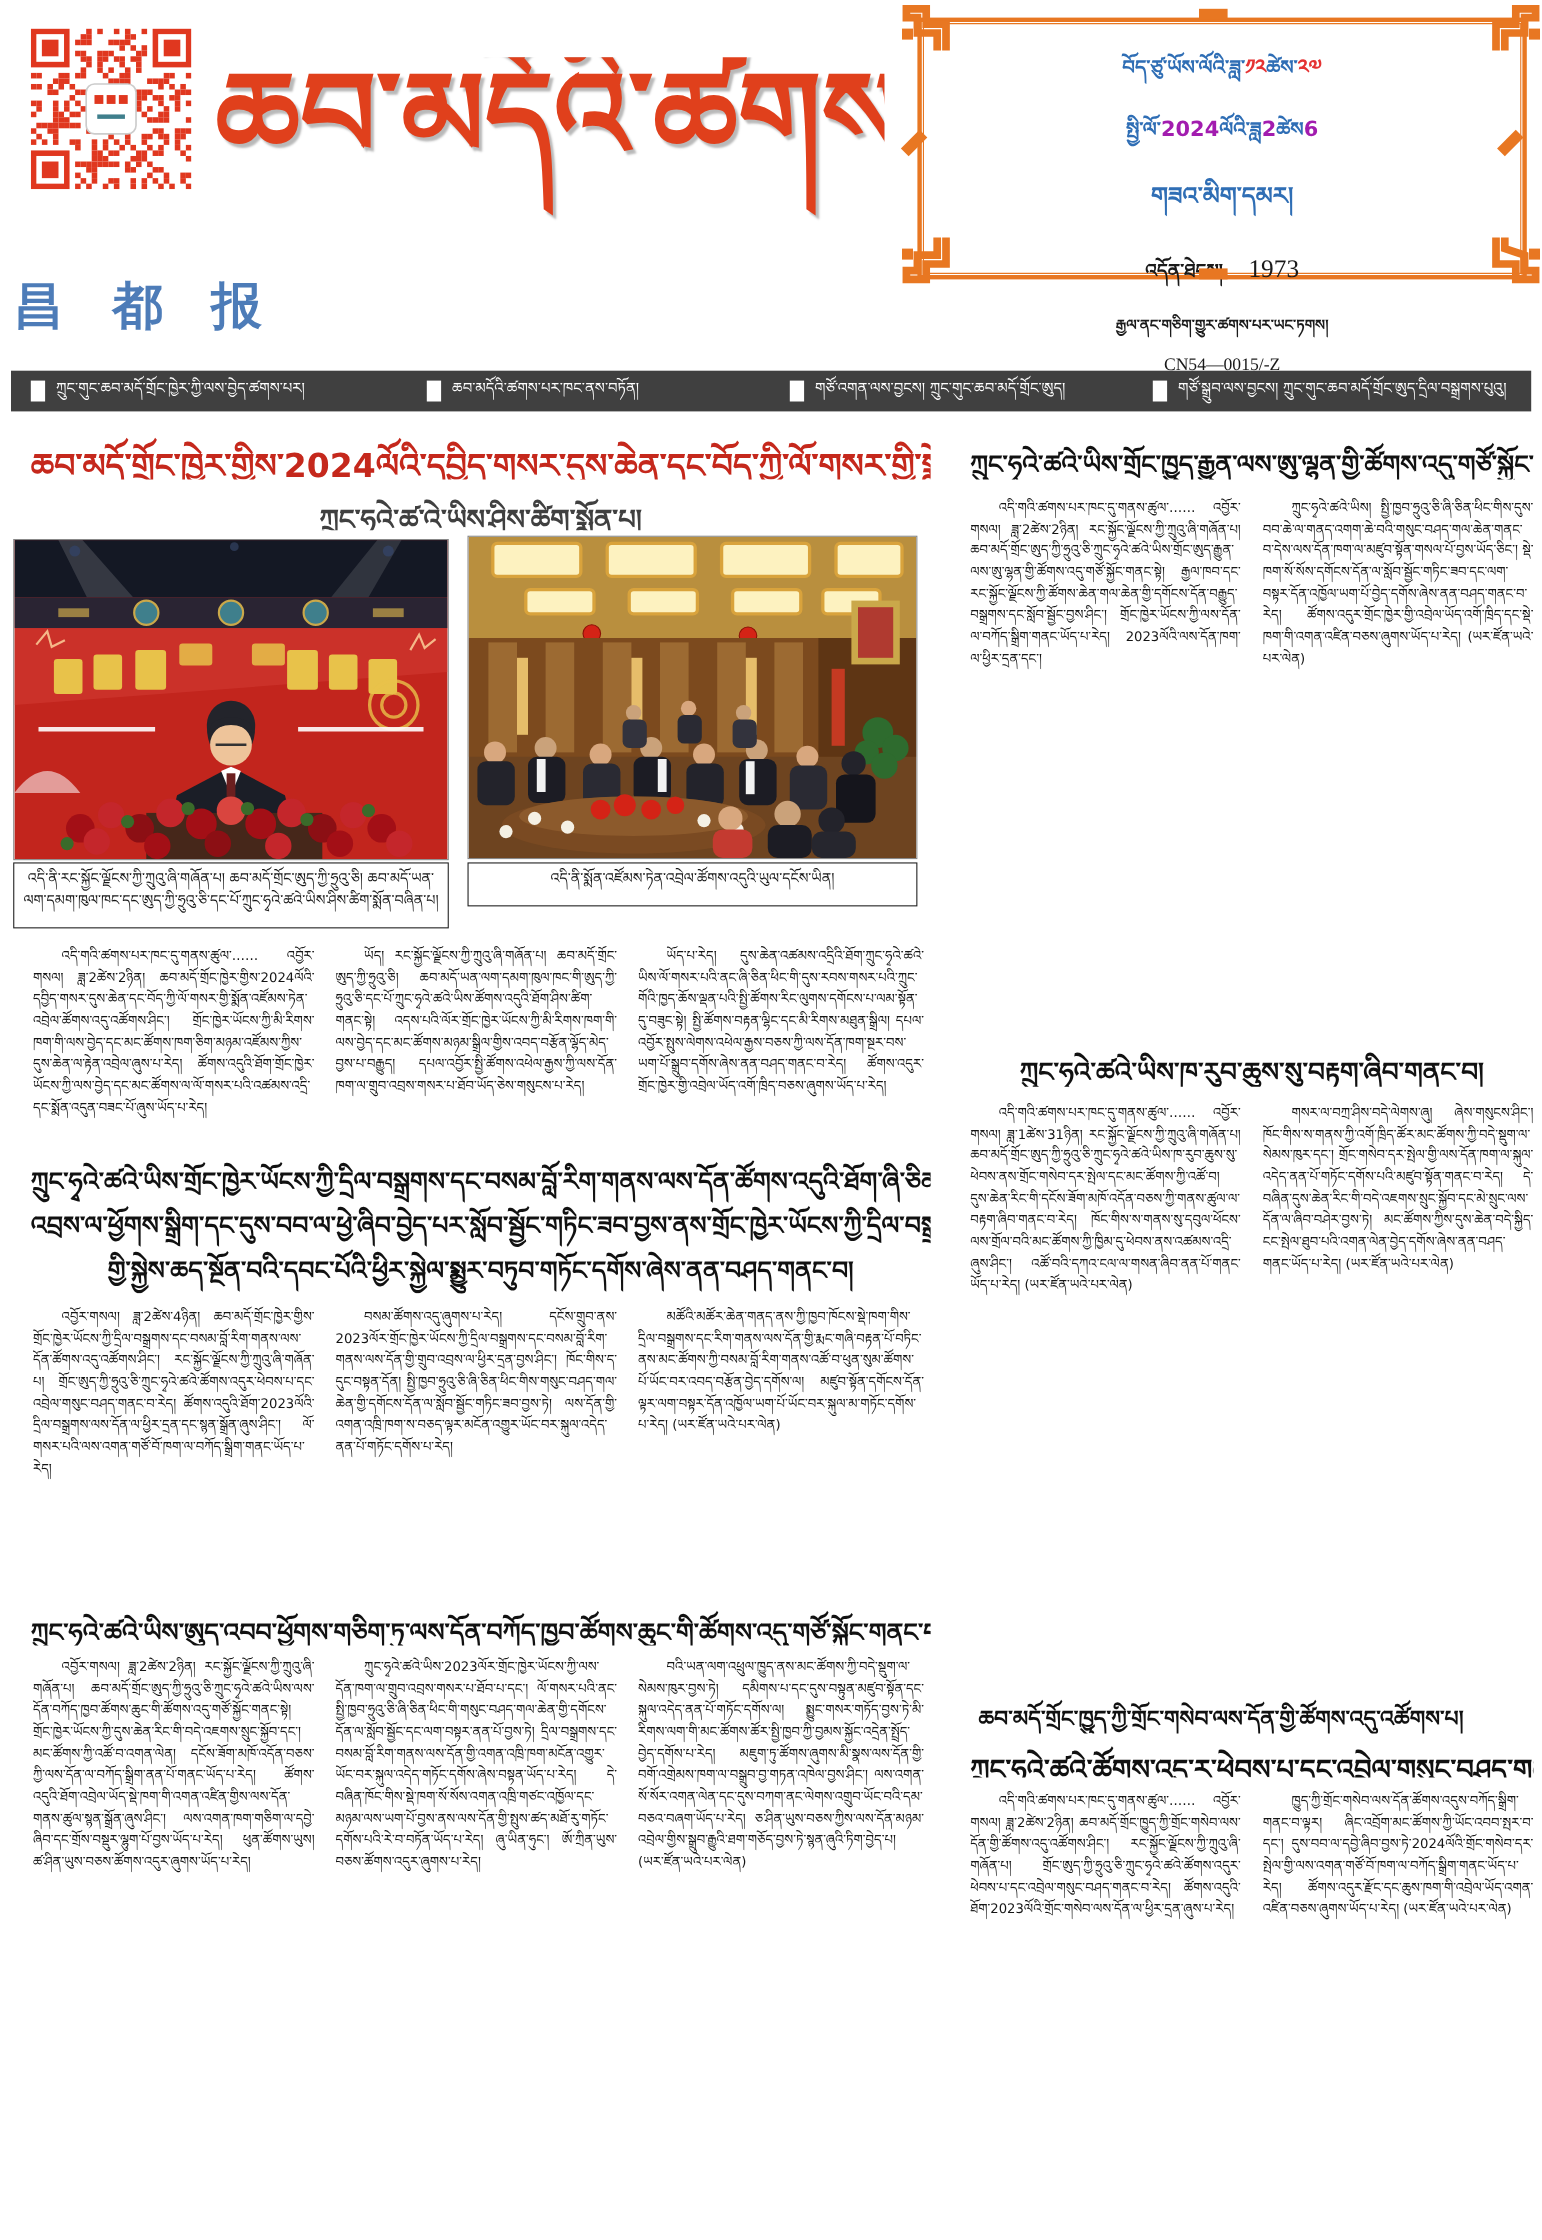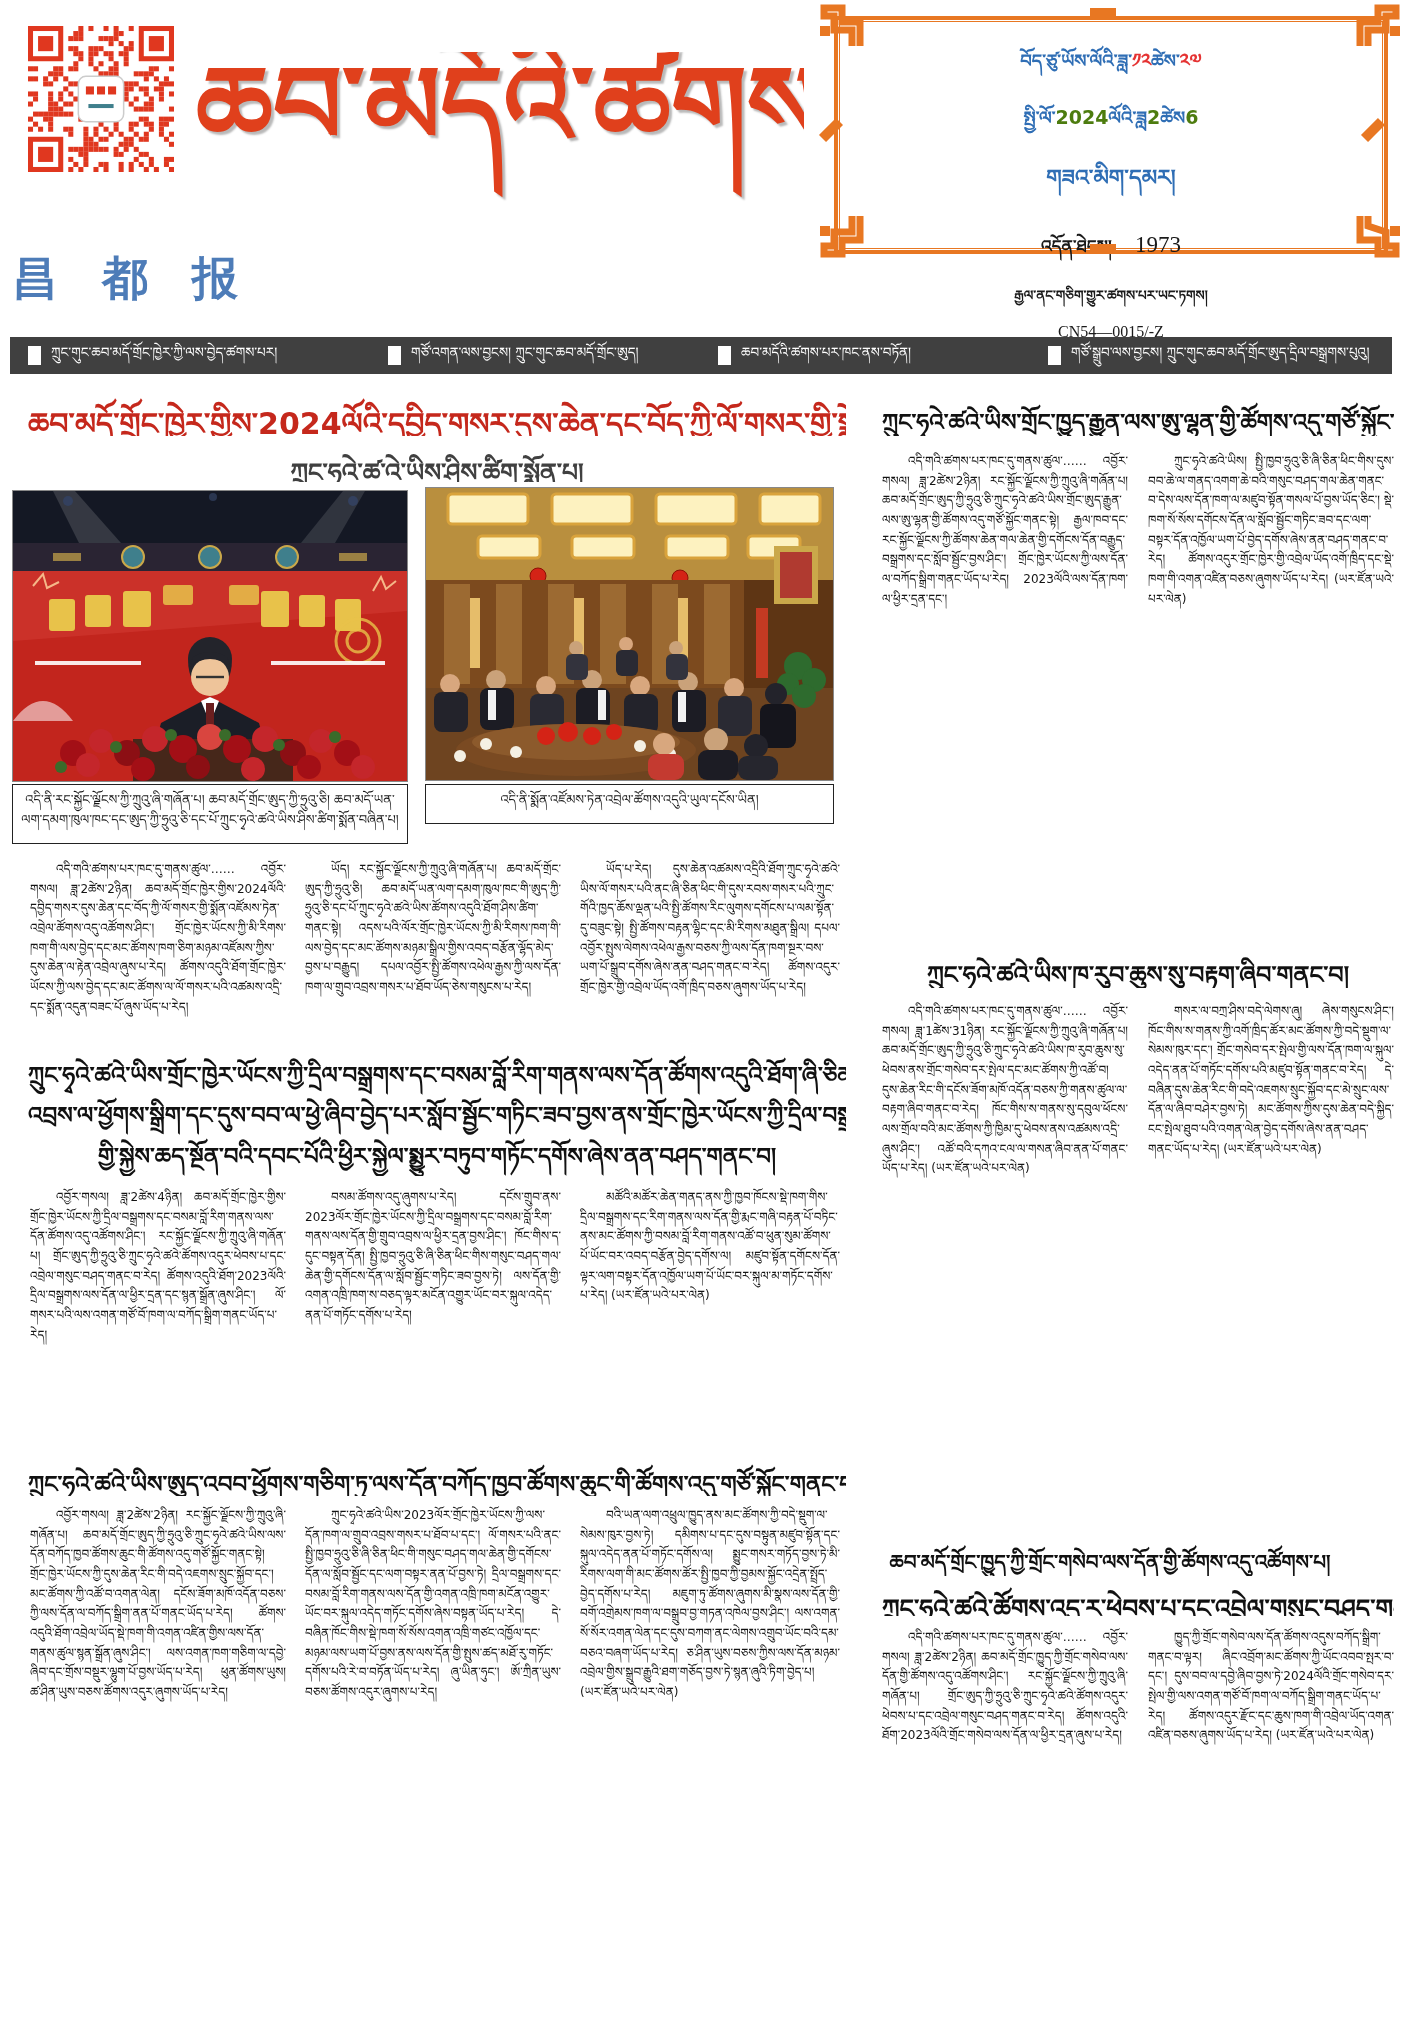--- a/index.html
+++ b/index.html
@@ -7,21 +7,21 @@
         font-family:"DejaVu Sans","Liberation Sans",sans-serif;color:#151515;}
   .abs{position:absolute;}
   
   .masthead-title{font-size:108px;font-weight:bold;color:#e0401c;line-height:1;
         text-shadow:3px 3px 2px #b9b9b9;white-space:nowrap;overflow:hidden;}
   .cn-title{font-size:46px;font-weight:bold;color:#4d7cb8;letter-spacing:14px;white-space:nowrap;}
   .infobox{border:4px solid #e87722;box-shadow:inset 0 0 0 1px #fff, inset 0 0 0 2px #e87722;}
   .infobox-inner{position:absolute;left:26px;right:26px;top:14px;text-align:center;}
   .ib-line{margin:5px 0;white-space:nowrap;overflow:hidden;}
   .ib-blue{color:#2f6eb5;font-size:18px;font-weight:bold;}
-  .ib-rednum{color:#4d7c0f;font-size:19px;font-weight:bold;}
+  .ib-rednum{color:#a21caf;font-size:19px;font-weight:bold;}
   .ib-tibred{color:#e53333;font-size:19px;font-weight:bold;}
   .ib-black{color:#1a1a1a;font-size:14px;}
   .ib-big{font-size:23px;font-family:"Liberation Serif","DejaVu Serif",serif;}
   .corner{position:absolute;width:46px;height:46px;}
   .edge-tab{position:absolute;background:#e87722;}
   
   .navbar{background:#404040;display:flex;align-items:center;}
   .nav-seg{display:flex;align-items:center;flex:0 0 auto;overflow:hidden;}
   .nav-bullet{width:13px;height:19px;background:#fff;margin:0 10px 0 18px;flex:0 0 auto;}
   .nav-label{color:#fff;font-size:13.5px;white-space:nowrap;}
@@ -366,25 +366,25 @@
   <div class="edge-tab" style="left:826px;top:118px;width:10px;height:24px;transform:rotate(45deg);"></div>
   <div class="edge-tab" style="left:1368px;top:118px;width:10px;height:24px;transform:rotate(45deg);"></div>
 
   <div class="abs navbar" style="left:10px;top:337px;width:1382px;height:37px;">
     <div class="nav-seg" style="width:360px;">
       <span class="nav-bullet"></span>
       <span class="nav-label">ཀྲུང་གུང་ཆབ་མདོ་གྲོང་ཁྱེར་ཀྱི་ལས་བྱེད་ཚགས་པར།</span>
     </div>
     <div class="nav-seg" style="width:330px;">
       <span class="nav-bullet"></span>
-      <span class="nav-label">གཙོ་འགན་ལས་བྱངས།  ཀྲུང་གུང་ཆབ་མདོ་གྲོང་ཨུད།</span>
+      <span class="nav-label">ཆབ་མདོའི་ཚགས་པར་ཁང་ནས་བཏོན།</span>
     </div>
     <div class="nav-seg" style="width:330px;">
       <span class="nav-bullet"></span>
-      <span class="nav-label">ཆབ་མདོའི་ཚགས་པར་ཁང་ནས་བཏོན།</span>
+      <span class="nav-label">གཙོ་འགན་ལས་བྱངས།  ཀྲུང་གུང་ཆབ་མདོ་གྲོང་ཨུད།</span>
     </div>
     <div class="nav-seg" style="width:360px;">
       <span class="nav-bullet"></span>
       <span class="nav-label">གཙོ་སྒྲུབ་ལས་བྱངས།  ཀྲུང་གུང་ཆབ་མདོ་གྲོང་ཨུད་དྲིལ་བསྒྲགས་པུའུ།</span>
     </div>
   </div>
 
   <div class="abs headline-red" style="left:28px;top:390px;width:818px;height:46px;">ཆབ་མདོ་གྲོང་ཁྱེར་གྱིས་2024ལོའི་དབྱིད་གསར་དུས་ཆེན་དང་བོད་ཀྱི་ལོ་གསར་གྱི་སྨོན་འཛོམས་ཏེན་འབྲེལ་ཚོགས་འདུ་འཚོགས་པ།</div>
   <div class="abs headline-red2" style="left:28px;top:444px;width:818px;height:38px;">ཀྲུང་ཧྭའེ་ཚ་འེ་ཡིས་ཤིས་ཚིག་སྨོན་པ།</div>
 

